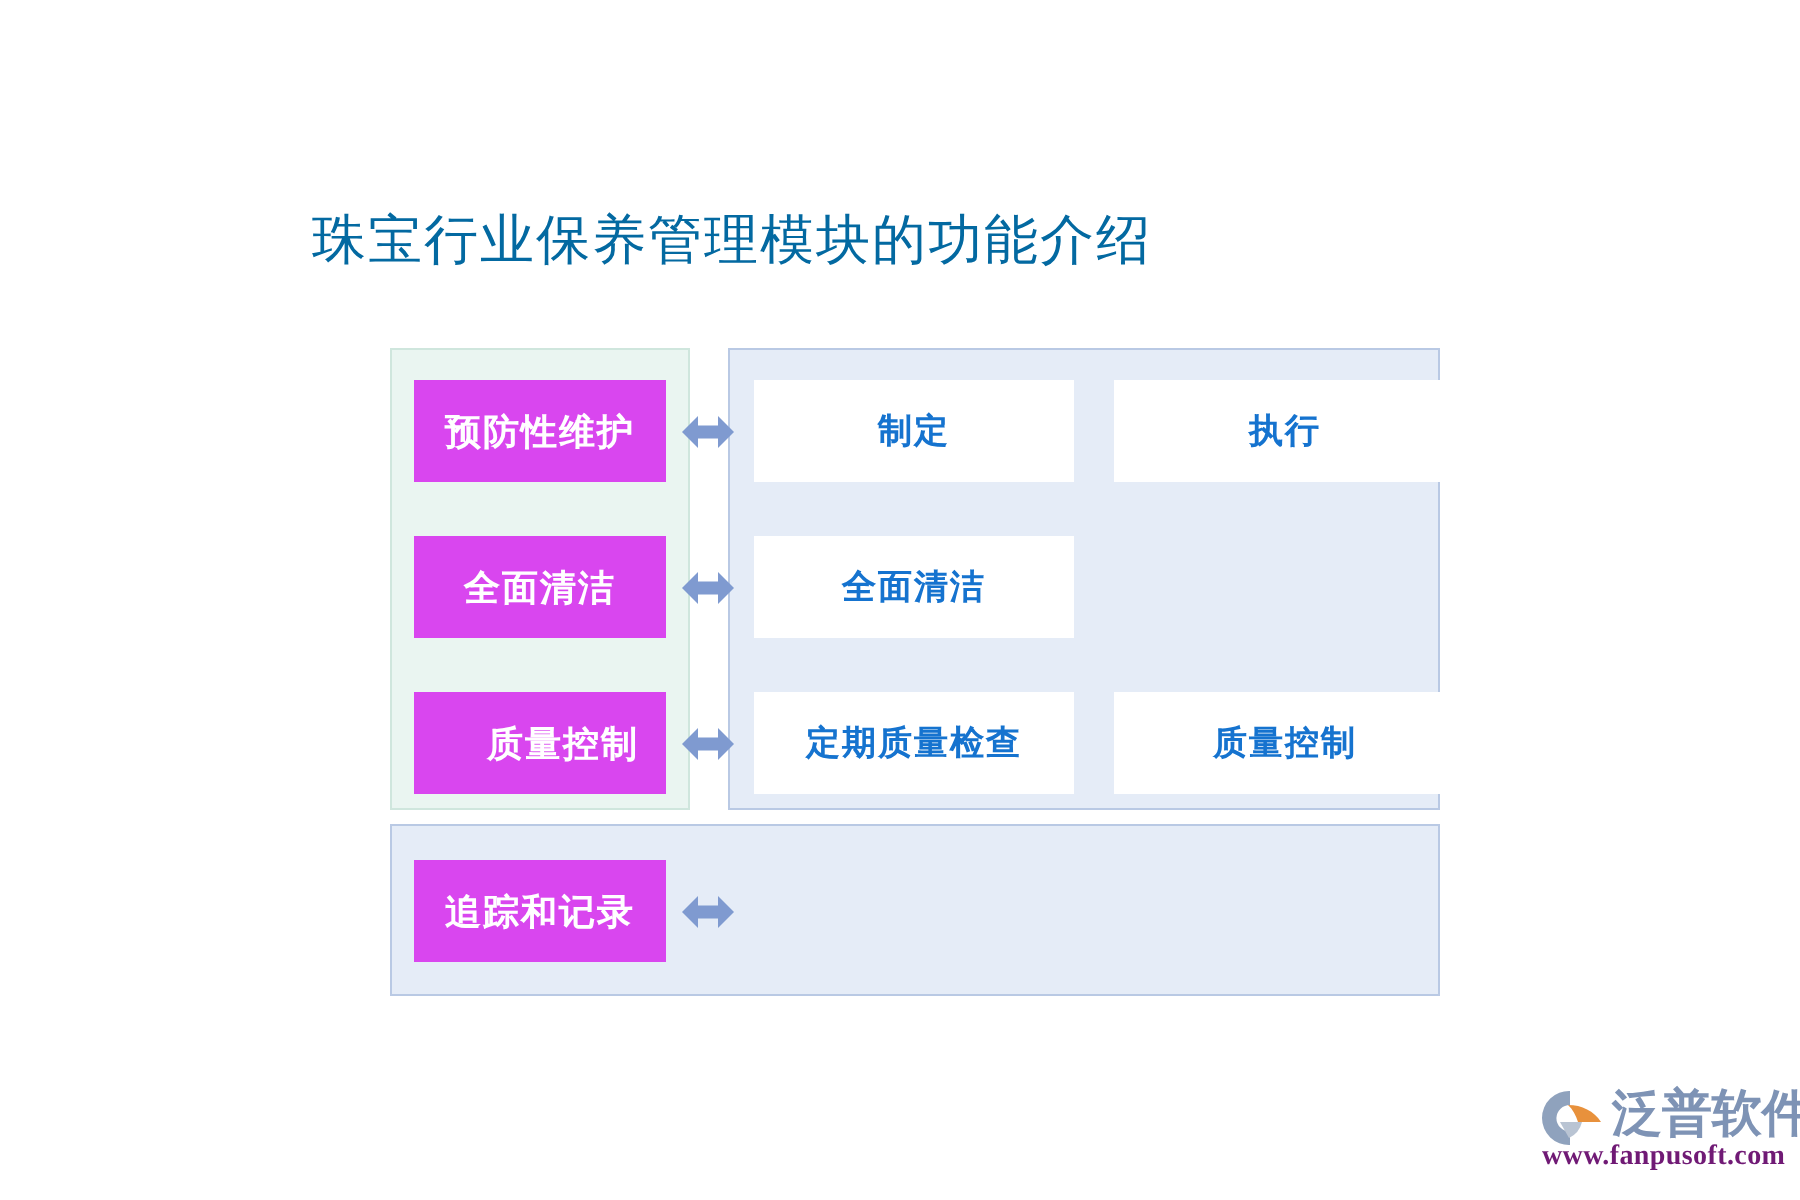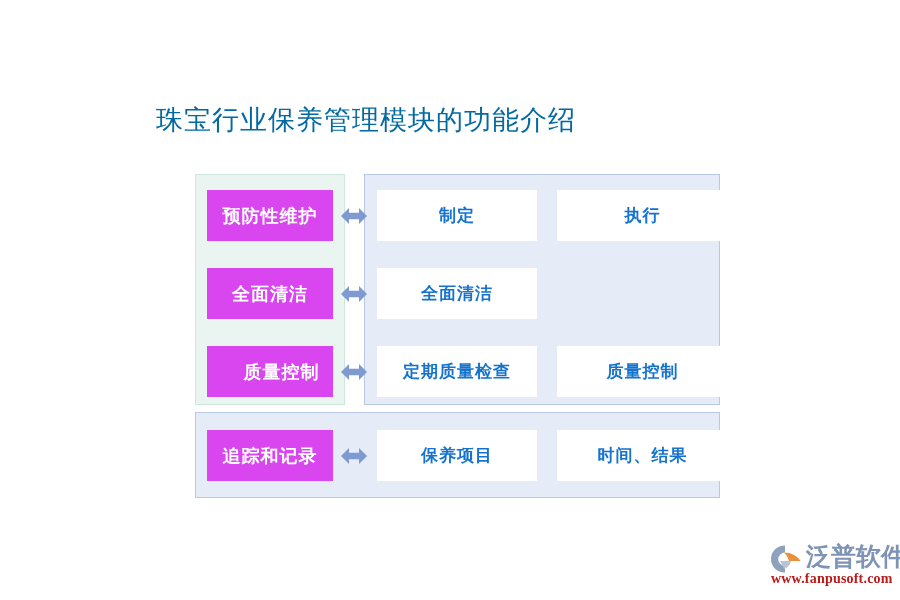--- a/index.html
+++ b/index.html
@@ -188,21 +188,21 @@
     letter-spacing: 0px;
     white-space: nowrap;
   }
   .footer-logo .fl-url {
     position: absolute;
     left: 3px;
     top: 31px;
     font-family: "Liberation Serif", "DejaVu Serif", serif;
     font-size: 14px;
     font-weight: bold;
-    color: #b91c1c;
+    color: #701a75;
     letter-spacing: 0.2px;
     white-space: nowrap;
   }
 </style>
 </head>
 <body>
 
 <div class="page-title">珠宝行业保养管理模块的功能介绍</div>
 
 <div class="diagram">
@@ -260,23 +260,21 @@
   <div class="white-box wb-c2 wb-r3">质量控制</div>
 
   <div class="green-box gb-4">追踪和记录</div>
 
   <span class="arrow ar-4">
     <svg viewBox="0 0 26 22" width="26" height="22" aria-hidden="true">
       <path d="M0 11 L8 3 L8 7.8 L18 7.8 L18 3 L26 11 L18 19 L18 14.2 L8 14.2 L8 19 Z" fill="#7f9ad0"></path>
     </svg>
   </span>
 
-  <div class="white-box wb-c1 wb-r4">保养项目</div>
-
-  <div class="white-box wb-c2 wb-r4">时间、结果</div>
+
 
 </div>
 
 <div class="footer-logo">
   <span class="fl-mark">
     <svg viewBox="0 0 36 32" width="36" height="32" aria-hidden="true">
       <path d="M3 16 A13.5 13.5 0 0 1 17 2.5 L17 9.5 A6.8 6.8 0 0 0 10.2 16 A6.8 6.8 0 0 0 17 22.8 L17 29.5 A13.5 13.5 0 0 1 3 16 Z" fill="#8fa2bd"></path>
       <path d="M16 9.5 C23 9.5 29 12.5 32.5 18 L21 18 C20 14.8 18.4 11.6 16 9.5 Z" fill="#e8913c"></path>
       <path d="M12 18 L23 18 A12 12 0 0 1 16.5 26 Z" fill="#b9c4d3"></path>
     </svg>

